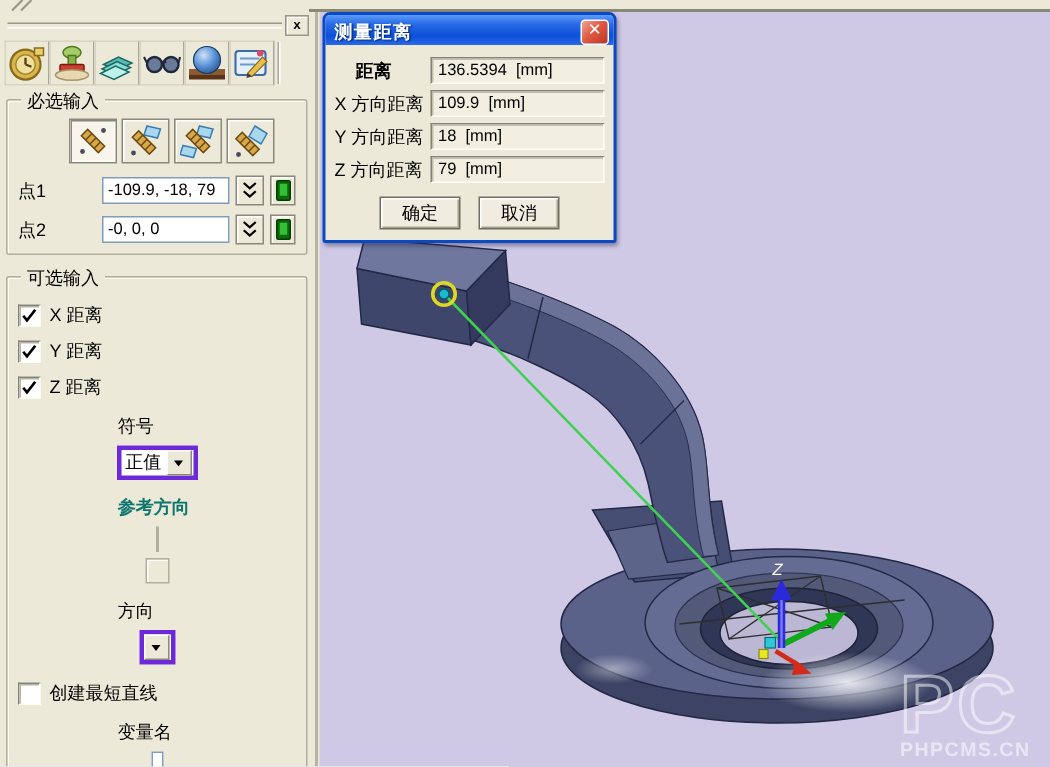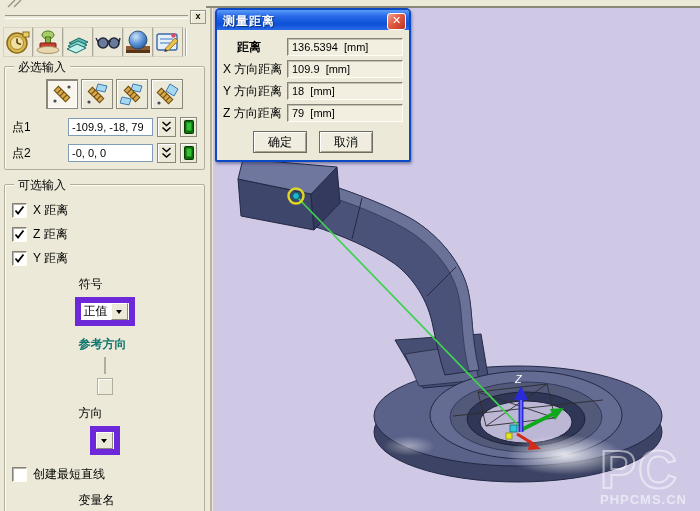--- a/index.html
+++ b/index.html
@@ -34,21 +34,21 @@
   .chevbtn{width:17px;height:18px;background:#ece9d8;border:1px solid #8a887a;box-shadow:inset 1px 1px 0 #fff;display:flex;align-items:center;justify-content:center;cursor:pointer;flex:0 0 auto;}
   .greenbtn{width:15px;height:18px;background:#ece9d8;border:1px solid #8a887a;box-shadow:inset 1px 1px 0 #fff;display:flex;align-items:center;justify-content:center;cursor:pointer;flex:0 0 auto;}
 
   .optrow{display:flex;align-items:center;margin:9px 2px 0;height:15px;}
   .cb{width:13px;height:13px;background:#fff;border:1px solid;border-color:#848278 #fffdf4 #fffdf4 #848278;box-shadow:inset 1px 1px 0 #b8b4a2;display:flex;align-items:center;justify-content:center;cursor:pointer;flex:0 0 auto;}
   .cbl{font-size:12px;margin-left:6px;}
 
   .srow{display:flex;align-items:center;margin:10px 2px 0;gap:4px;flex-direction:column;}
   .slabel{width:52px;font-size:12px;flex:0 0 auto;}
   .slabel.dis{color:#0f766e;font-weight:bold;}
-  .combo{background:#fff;border:6px solid #6d28d9;height:17px;display:flex;align-items:center;flex:1 1 auto;cursor:pointer;}
+  .combo{background:#fff;border:3px solid #6d28d9;height:17px;display:flex;align-items:center;flex:1 1 auto;cursor:pointer;}
   .combo-val{flex:1 1 auto;font-size:12px;padding:0 3px;white-space:pre;}
   .dd-btn{width:15px;height:15px;margin:0 1px 0 0;background:#ece9d8;border:1px solid #fff;border-right-color:#8a887a;border-bottom-color:#8a887a;display:flex;align-items:center;justify-content:center;flex:0 0 auto;}
   .tri{width:0;height:0;border-left:3px solid transparent;border-right:3px solid transparent;border-top:4px solid #000;}
   .disfield{background:#ece9d8;border:1px solid #b2ae9c;height:15px;flex:1 1 auto;}
   .sqbtn{width:14px;height:15px;background:#ece9d8;border:1px solid #b2ae9c;box-shadow:inset 1px 1px 0 #fff;flex:0 0 auto;}
 
   .footer{display:flex;align-items:center;margin:12px 6px 0 6px;gap:4px;}
   .smbtn{width:19px;height:20px;background:#ece9d8;border:1px solid #6f6d61;box-shadow:inset 1px 1px 0 #fff, inset -1px -1px 0 #a6a28c;display:flex;align-items:center;justify-content:center;font-size:12px;font-weight:bold;cursor:pointer;}
   .btn{background:#f0ede0;border:1px solid #6f6d61;box-shadow:inset 1px 1px 0 #fff, inset -1px -1px 0 #a6a28c;font-size:12px;height:20px;width:52px;display:flex;align-items:center;justify-content:center;cursor:pointer;}
   .footer .spacer{flex:1 1 auto;}
@@ -249,29 +249,29 @@
             </svg>
         </span>
         <span class="cbl">X 距离</span>
       </div>
       <div class="optrow">
         <span class="cb">
           <svg width="11" height="11" viewBox="0 0 11 11">
               <polyline points="1.5,5.5 4,8.5 9.5,1.5" fill="none" stroke="#000" stroke-width="1.8"></polyline>
             </svg>
         </span>
-        <span class="cbl">Z 距离</span>
+        <span class="cbl">Y 距离</span>
       </div>
       <div class="optrow">
         <span class="cb">
           <svg width="11" height="11" viewBox="0 0 11 11">
               <polyline points="1.5,5.5 4,8.5 9.5,1.5" fill="none" stroke="#000" stroke-width="1.8"></polyline>
             </svg>
         </span>
-        <span class="cbl">Y 距离</span>
+        <span class="cbl">Z 距离</span>
       </div>
 
       <div class="srow">
         <span class="slabel">符号</span>
         <div class="combo">
           <span class="combo-val">正值</span>
           <span class="dd-btn">
               <span class="tri"></span>
             </span>
         </div>

